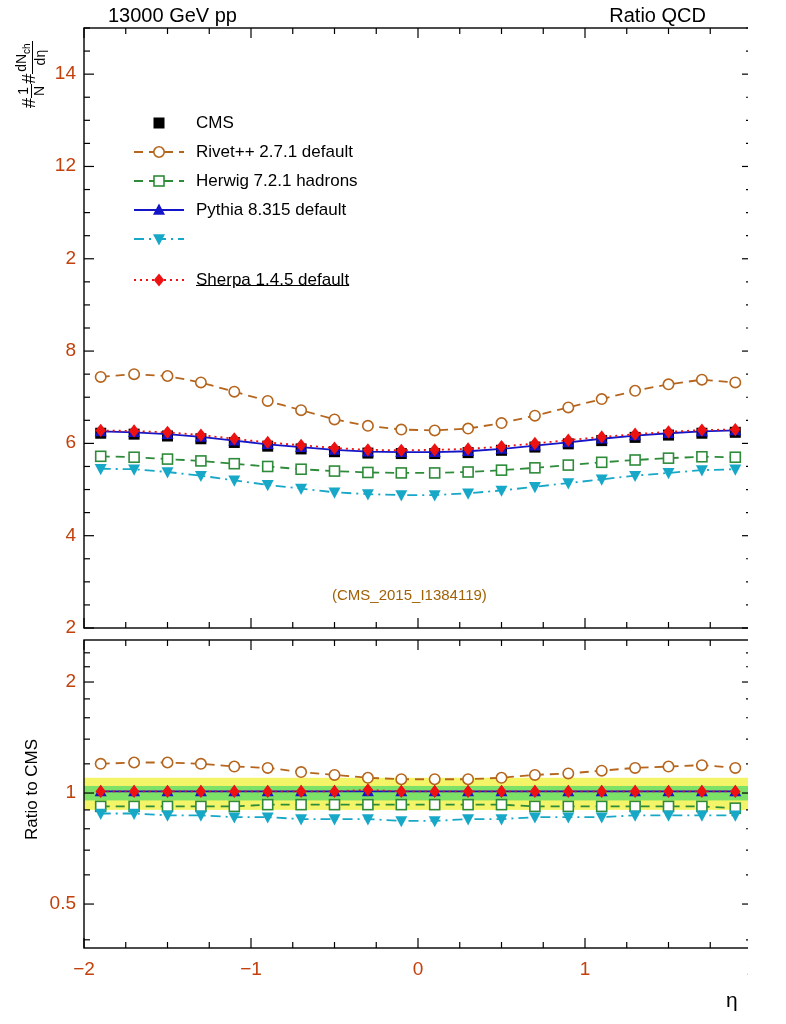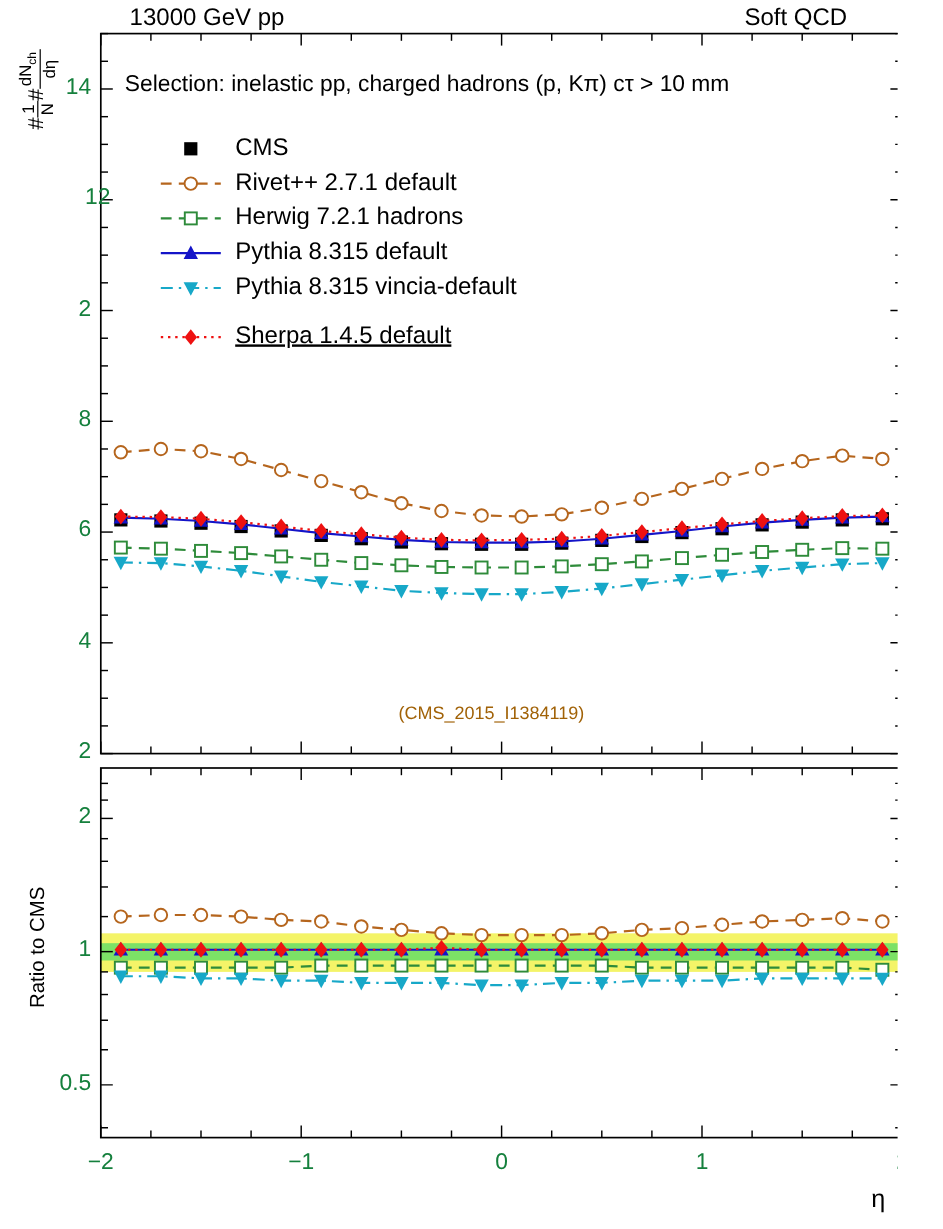--- a/index.html
+++ b/index.html
@@ -1,60 +1,59 @@
 <!DOCTYPE html>
 <html><head>
 <meta charset="utf-8">
 <style>
   html,body{margin:0;padding:0;background:#ffffff;}
   body{width:786px;height:1024px;font-family:"Liberation Sans",sans-serif;color:#000;}
   #root{position:relative;width:748px;height:1024px;overflow:hidden;}
 
   .abs{position:absolute;}
   .hdr{font-size:20px;}
-  .ticklabel{position:absolute;font-size:19px;color:#15803d;}
+  .ticklabel{position:absolute;font-size:19px;color:#c2410c;}
 
   .sidetext{position:absolute;font-size:13px;color:#555;white-space:nowrap;
             transform-origin:0 0;}
   .rotlabel{position:absolute;white-space:nowrap;transform-origin:0 0;}
 
-  .legend-item{position:absolute;font-size:20px;white-space:nowrap;}
+  .legend-item{position:absolute;font-size:17px;white-space:nowrap;}
 
   .watermark{position:absolute;font-size:15px;color:#a16207;}
 
   svg{position:absolute;left:0;top:0;overflow:visible;}
 </style>
 </head>
 <body>
 
 <div id="root">
 
   <div class="abs hdr" style="left:108px;top:4px;">13000 GeV pp</div>
-  <div class="abs hdr" style="right:42px;top:4px;">Soft QCD</div>
+  <div class="abs hdr" style="right:42px;top:4px;">Ratio QCD</div>
 
   <div class="sidetext" style="left:768px;top:40px;transform:rotate(90deg);">Rivet 4.1.0, ≥ 600k events</div>
   <div class="sidetext" style="left:768px;top:330px;transform:rotate(90deg);">mcplots.cern.ch [arXiv:2401.10621]</div>
 
   <div class="rotlabel" style="left:14px;top:108px;transform:rotate(-90deg);font-size:17px;">
     <span style="display:inline-block;">
       <span style="font-size:18px;">#</span><span style="display:inline-block;vertical-align:middle;text-align:center;font-size:14px;line-height:1.05;">
         <span style="display:block;border-bottom:1px solid #000;padding:0 2px;">1</span>
         <span style="display:block;padding:0 2px;">N</span>
       </span><span style="font-size:18px;">#</span><span style="display:inline-block;vertical-align:middle;text-align:center;font-size:14px;line-height:1.05;">
         <span style="display:block;border-bottom:1px solid #000;padding:0 2px;">dN<sub style="font-size:10px;">ch</sub></span>
         <span style="display:block;padding:0 2px;">dη</span>
       </span>
     </span>
   </div>
 
   <div class="rotlabel" style="left:22px;top:840px;transform:rotate(-90deg);font-size:17px;">Ratio to CMS</div>
 
   <div class="abs" style="left:726px;top:988px;font-size:21px;">η</div>
 
-  <div class="abs" style="left:104px;top:60px;font-size:19px;">Selection: inelastic pp, charged hadrons (p, Kπ) cτ &gt; 10 mm</div>
 
   <div class="watermark" style="left:332px;top:586px;">(CMS_2015_I1384119)</div>
 
   <svg id="plot" width="786" height="1024">
       <rect x="84" y="777.768505851202" width="668" height="32.139108601254634" fill="#f2f24d" opacity="0.85"></rect>
       <rect x="84" y="785.9835606455307" width="668" height="14.424002438217599" fill="#66dd66" opacity="0.85"></rect>
       <rect x="84" y="28" width="668" height="600" fill="none" stroke="#000" stroke-width="1.4"></rect>
       <rect x="84" y="640" width="668" height="308" fill="none" stroke="#000" stroke-width="1.4"></rect>
       <line x1="84" y1="628" x2="94" y2="628" stroke="#000" stroke-width="1.2"></line>
       <line x1="752" y1="628" x2="742" y2="628" stroke="#000" stroke-width="1.2"></line>
@@ -473,33 +472,33 @@
           <line x1="2" y1="10" x2="52" y2="10" stroke="#2e8b3a" stroke-width="1.8" stroke-dasharray="9,6"></line>
           <rect x="22" y="5" width="10" height="10" fill="#fff" stroke="#2e8b3a" stroke-width="1.6"></rect>
         </svg><span style="margin-left: 10px; vertical-align: middle;">Herwig 7.2.1 hadrons</span></div>
       <div class="legend-item" style="left: 132px; top: 199px;"><svg width="54" height="20" style="position: relative; vertical-align: middle; overflow: visible;">
           <line x1="2" y1="10" x2="52" y2="10" stroke="#1414c8" stroke-width="1.8"></line>
           <polygon points="27,3.5999999999999996 33,14.8 21,14.8" fill="#1414c8"></polygon>
         </svg><span style="margin-left: 10px; vertical-align: middle;">Pythia 8.315 default</span></div>
       <div class="legend-item" style="left: 132px; top: 228px;"><svg width="54" height="20" style="position: relative; vertical-align: middle; overflow: visible;">
           <line x1="2" y1="10" x2="52" y2="10" stroke="#17a8c8" stroke-width="1.8" stroke-dasharray="10,5,2,5"></line>
           <polygon points="27,16.4 33,5.2 21,5.2" fill="#17a8c8"></polygon>
-        </svg><span style="margin-left: 10px; vertical-align: middle;">Pythia 8.315 vincia-default</span></div>
+        </svg></div>
       <div class="legend-item" style="left: 132px; top: 269px; text-decoration: underline;"><svg width="54" height="20" style="position: relative; vertical-align: middle; overflow: visible;">
           <line x1="2" y1="10" x2="52" y2="10" stroke="#ee1111" stroke-width="1.8" stroke-dasharray="2,4"></line>
           <polygon points="27,3.4000000000000004 32.2,10 27,16.6 21.8,10" fill="#ee1111"></polygon>
         </svg><span style="margin-left: 10px; vertical-align: middle;">Sherpa 1.4.5 default</span></div>
     </div>
 
 <div class="ticklabel" style="left: 76px; top: 616px; transform: translateX(-100%);">2</div>
     <div class="ticklabel" style="left: 76px; top: 523.692px; transform: translateX(-100%);">4</div>
     <div class="ticklabel" style="left: 76px; top: 431.385px; transform: translateX(-100%);">6</div>
     <div class="ticklabel" style="left: 76px; top: 339.077px; transform: translateX(-100%);">8</div>
     <div class="ticklabel" style="left: 76px; top: 246.769px; transform: translateX(-100%);">2</div>
-    <div class="ticklabel" style="left: 92px; top: 154.462px; transform: translateX(-100%);">12</div>
+    <div class="ticklabel" style="left: 76px; top: 154.462px; transform: translateX(-100%);">12</div>
     <div class="ticklabel" style="left: 76px; top: 62.1538px; transform: translateX(-100%);">14</div>
     <div class="ticklabel" style="left: 76px; top: 892.047px; transform: translateX(-100%);">0.5</div>
     <div class="ticklabel" style="left: 760px; top: 892.047px;">0.5</div>
     <div class="ticklabel" style="left: 76px; top: 781.033px; transform: translateX(-100%);">1</div>
     <div class="ticklabel" style="left: 760px; top: 781.033px;">1</div>
     <div class="ticklabel" style="left: 76px; top: 670.02px; transform: translateX(-100%);">2</div>
     <div class="ticklabel" style="left: 760px; top: 670.02px;">2</div>
     <div class="ticklabel" style="left: 84px; top: 958px; transform: translateX(-50%);">−2</div>
     <div class="ticklabel" style="left: 251px; top: 958px; transform: translateX(-50%);">−1</div>
     <div class="ticklabel" style="left: 418px; top: 958px; transform: translateX(-50%);">0</div>

